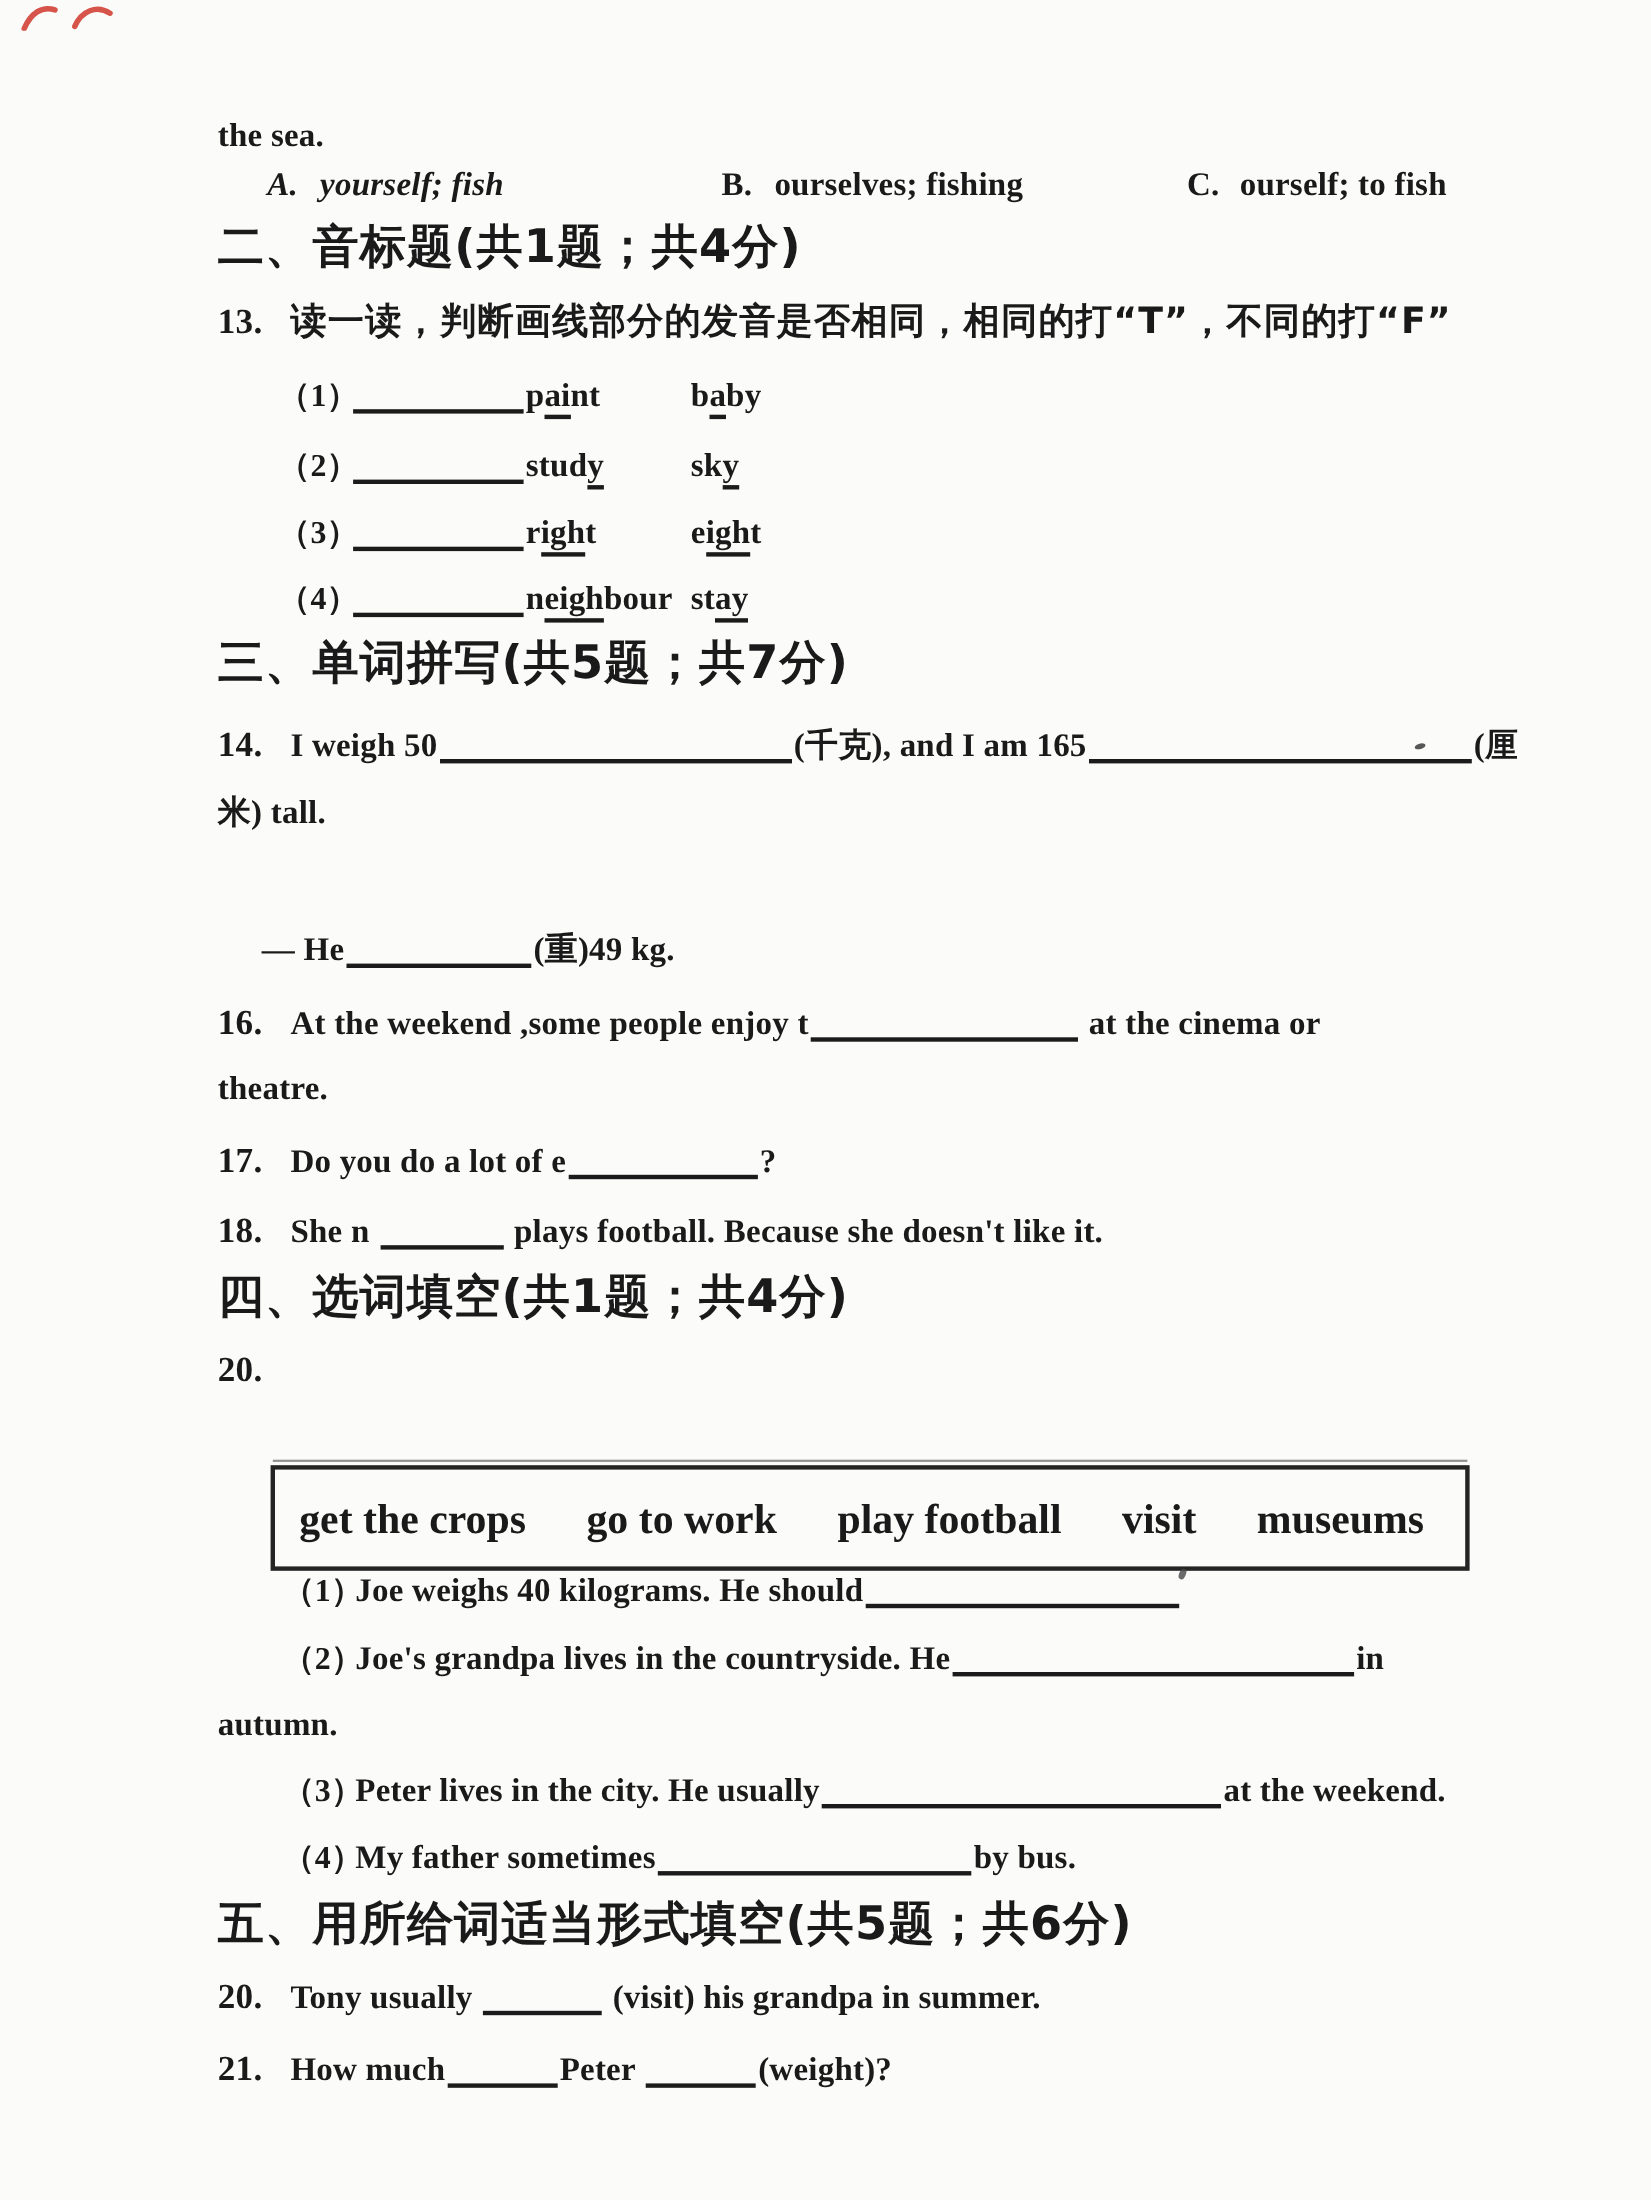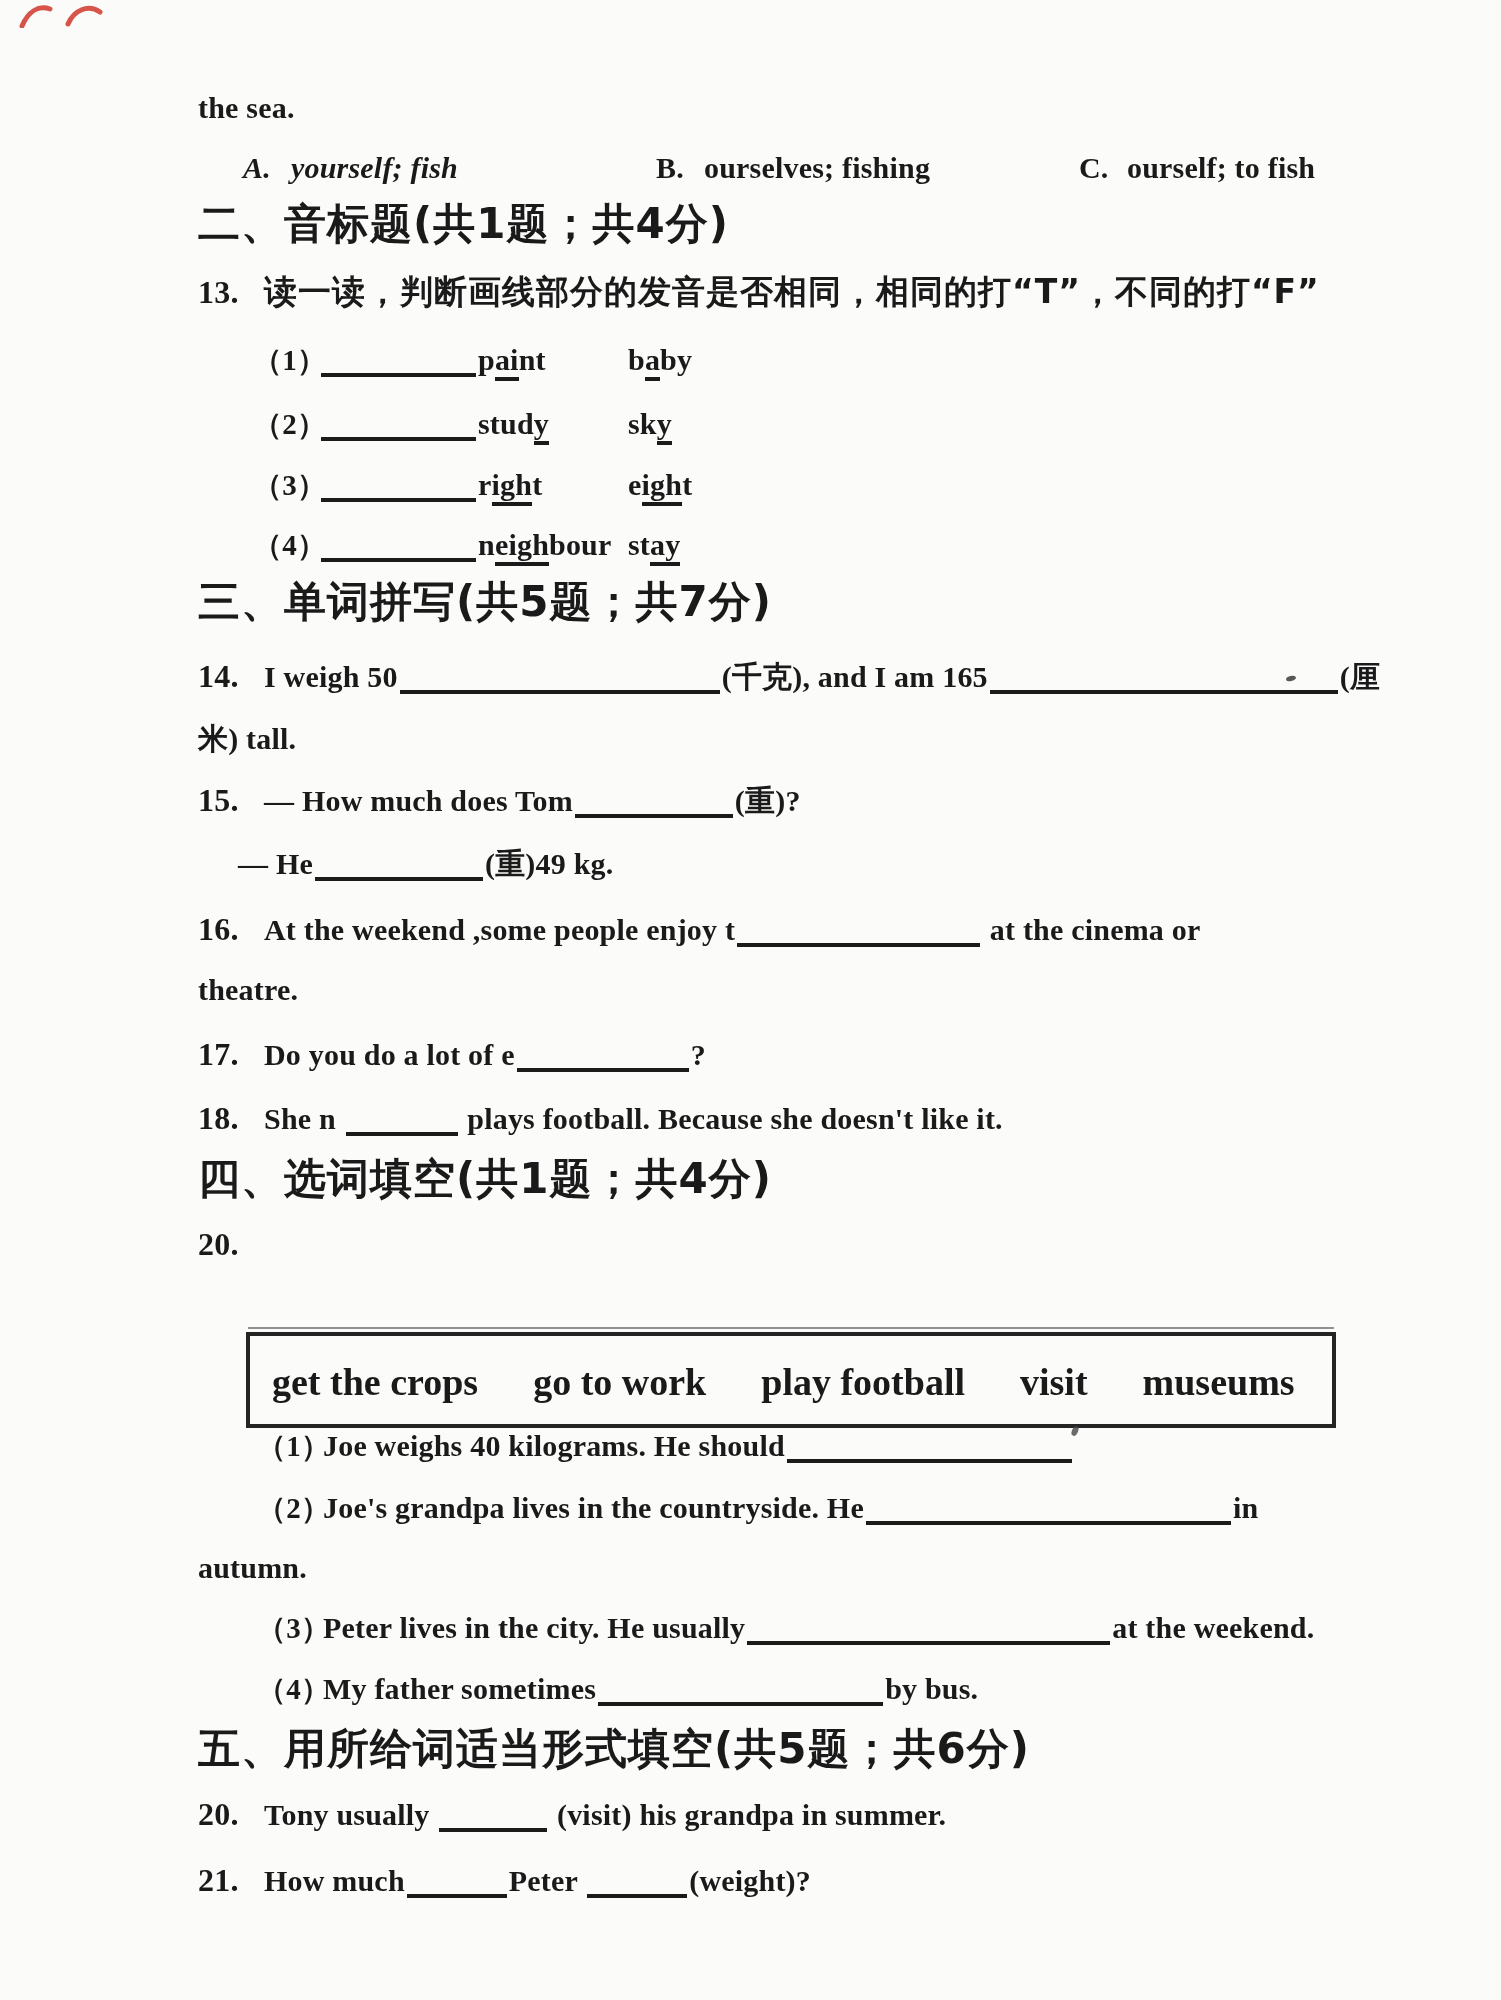--- a/index.html
+++ b/index.html
@@ -81,21 +81,21 @@
 </head>
 <body>
 
 <div class="page">
 
   <svg class="red-marks" width="92" height="28" viewBox="0 0 92 28">
     <path d="M8 26 C14 12 24 5 36 9" stroke="#cf3629" stroke-width="5" fill="none" stroke-linecap="round" opacity="0.85"></path>
     <path d="M54 24 C60 10 74 4 86 12" stroke="#cf3629" stroke-width="5" fill="none" stroke-linecap="round" opacity="0.85"></path>
   </svg>
 
-  <div class="line" style="top:90px;left:198px;">
+  <div class="line" style="top:106px;left:198px;">
     <span>the sea.</span>
   </div>
 
   <div class="line" style="top:150px;left:243px;">
     <span class="opt opt-a"><span class="olabel">A.</span><span>yourself; fish</span></span><span class="opt opt-b"><span class="olabel">B.</span><span>ourselves; fishing</span></span><span class="opt"><span class="olabel">C.</span><span>ourself; to fish</span></span>
   </div>
 
   <div class="line cn" style="top:206px;left:198px;">
     <span>二、音标题(共1题；共4分)</span>
   </div>
@@ -126,23 +126,20 @@
 
   <div class="line" style="top:658px;left:198px;">
     <span class="num">14.</span><span>I weigh 50</span><span class="blank" style="width:320px"></span><span>(千克), and I am 165</span><span class="blank" style="width:348px"></span><span>(厘</span>
   </div>
   <div class="mark-a"></div>
 
   <div class="line" style="top:721px;left:198px;">
     <span>米) tall.</span>
   </div>
 
-  <div class="line" style="top:782px;left:198px;">
-    <span class="num">15.</span><span>— How much does Tom</span><span class="blank" style="width:158px"></span><span>(重)?</span>
-  </div>
 
   <div class="line" style="top:846px;left:238px;">
     <span>— He</span><span class="blank" style="width:168px"></span><span>(重)49 kg.</span>
   </div>
 
   <div class="line" style="top:911px;left:198px;">
     <span class="num">16.</span><span>At the weekend ,some people enjoy t</span><span class="blank" style="width:243px"></span> <span>at the cinema or</span>
   </div>
 
   <div class="line" style="top:972px;left:198px;">

